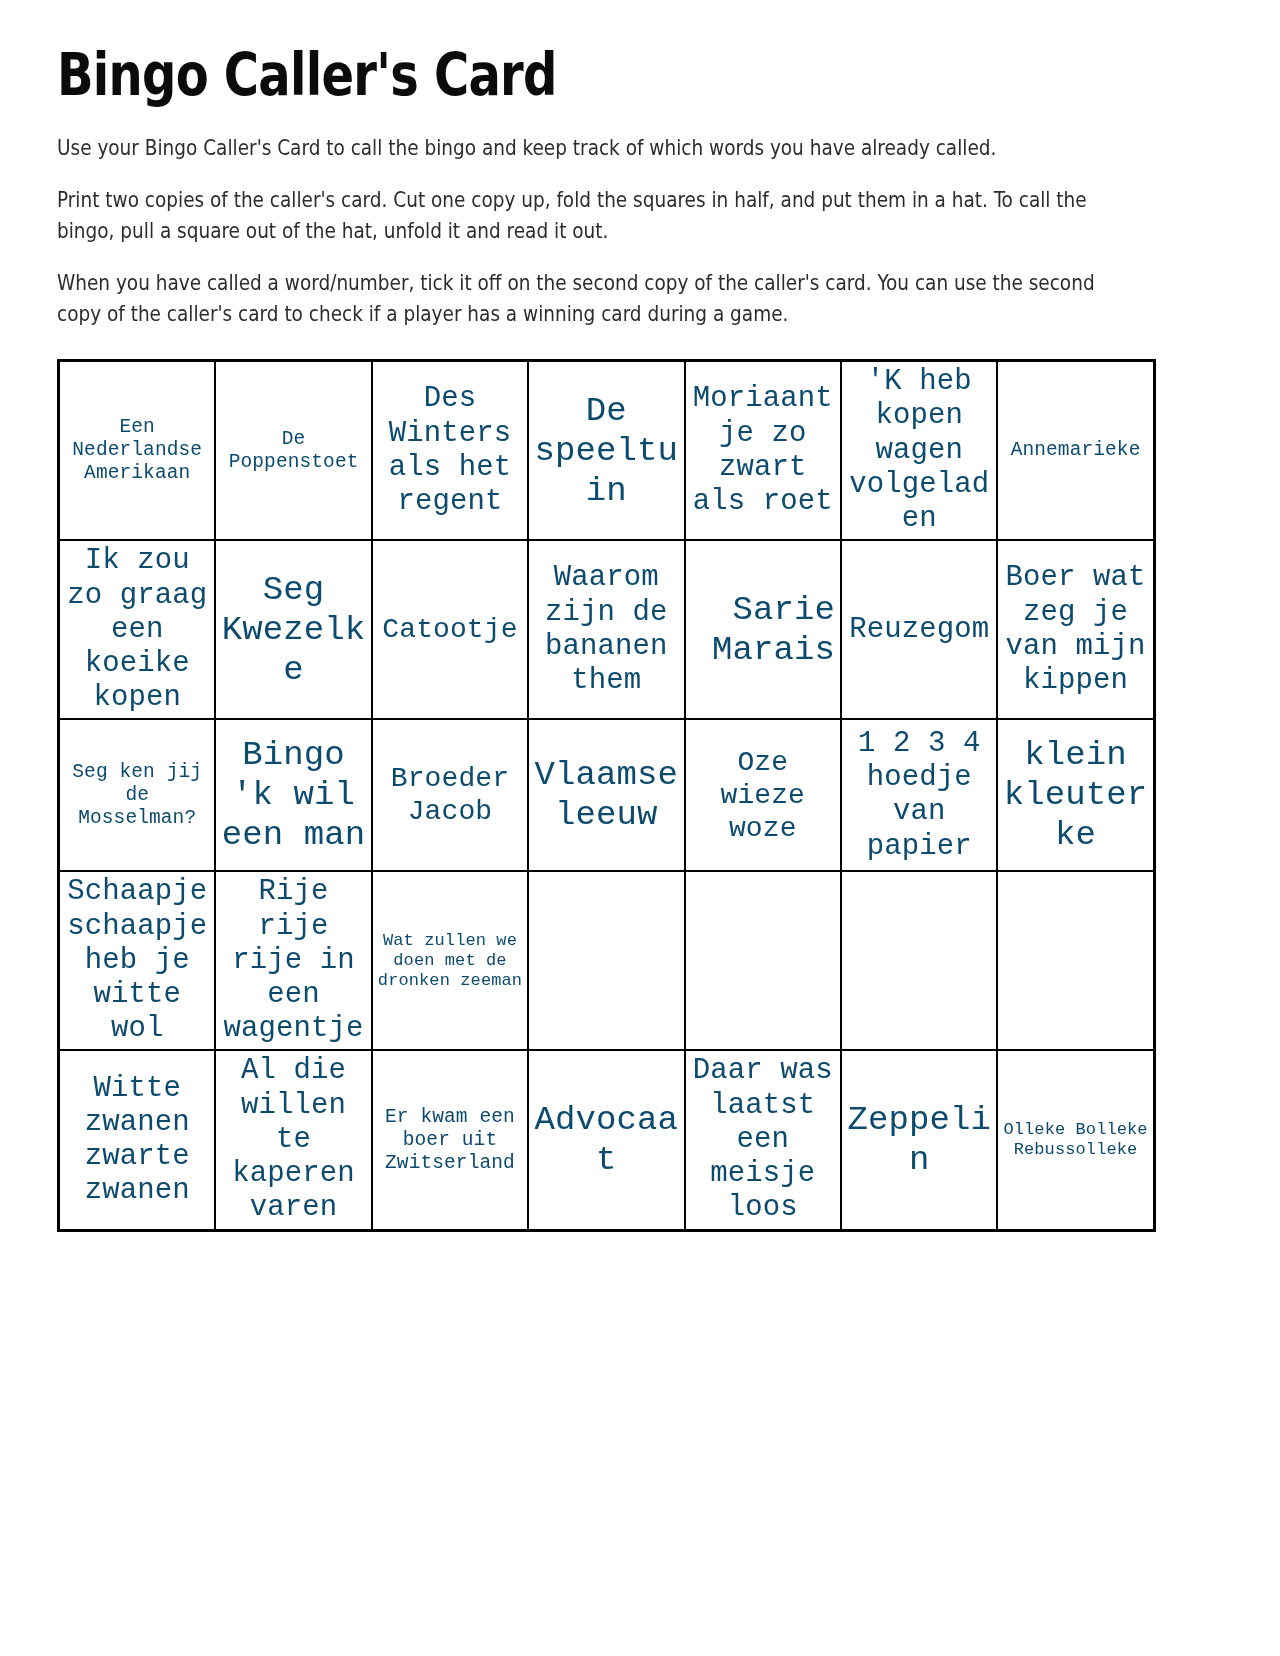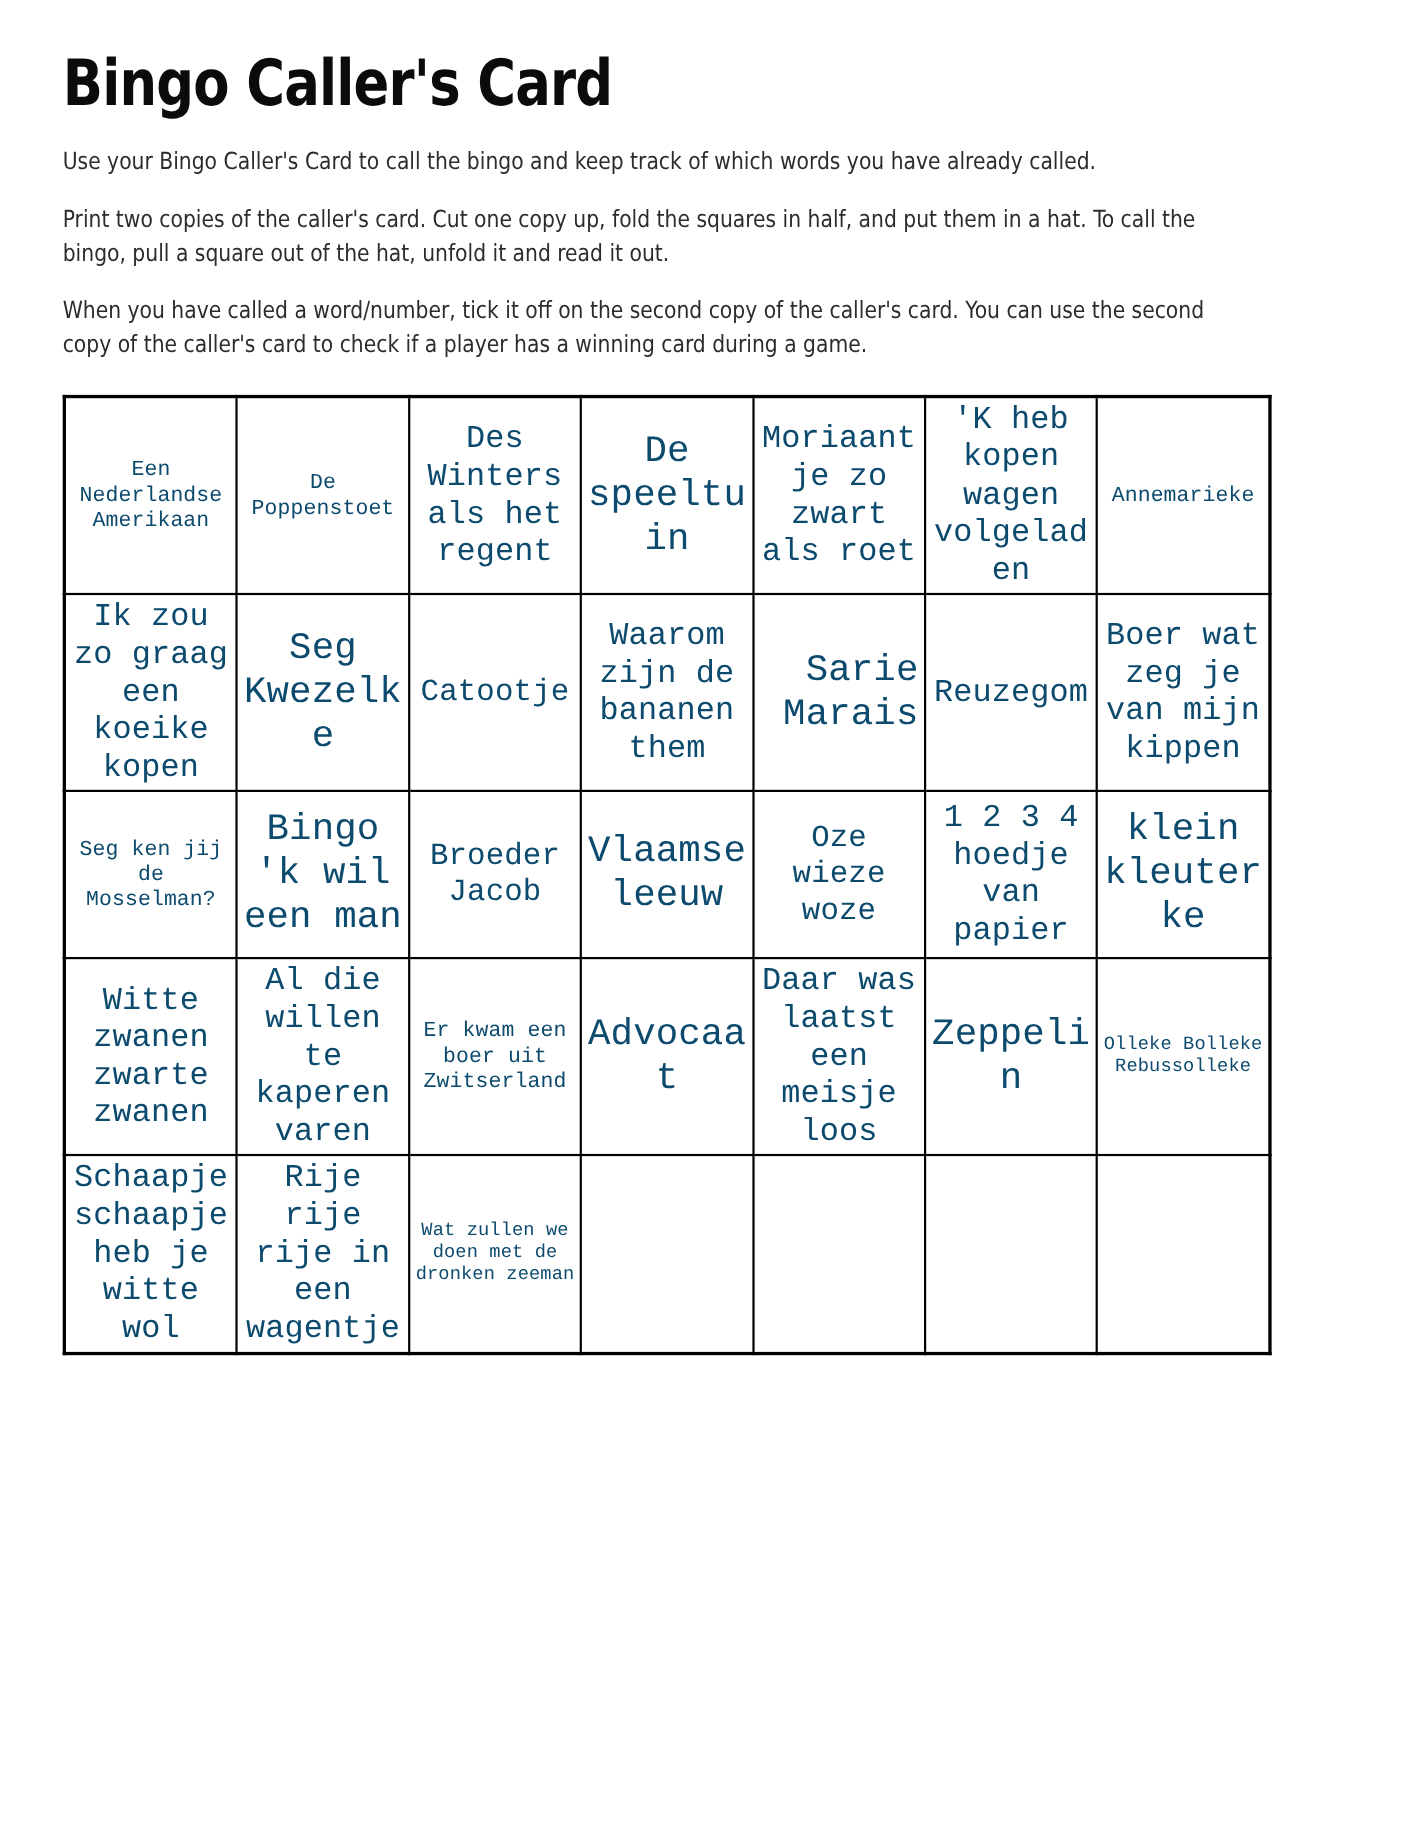--- a/index.html
+++ b/index.html
@@ -166,61 +166,61 @@
             </td>
             <td class="fs-md">
               <span class="cell-text">1 2 3 4 hoedje van papier</span>
             </td>
             <td class="fs-lg">
               <span class="cell-text">klein kleuterke</span>
             </td>
           </tr>
           <tr>
             <td class="fs-md">
+              <span class="cell-text">Schaapje schaapje heb je witte wol</span>
+            </td>
+            <td class="fs-md">
+              <span class="cell-text">Rije rije rije in een wagentje</span>
+            </td>
+            <td class="fs-xs">
+              <span class="cell-text">Wat zullen we doen met de dronken zeeman</span>
+            </td>
+            <td class="fs-md cell-empty">
+              <span class="cell-text"></span>
+            </td>
+            <td class="fs-md cell-empty">
+              <span class="cell-text"></span>
+            </td>
+            <td class="fs-md cell-empty">
+              <span class="cell-text"></span>
+            </td>
+            <td class="fs-md cell-empty">
+              <span class="cell-text"></span>
+            </td>
+          </tr>
+          <tr>
+            <td class="fs-md">
               <span class="cell-text">Witte zwanen zwarte zwanen</span>
             </td>
             <td class="fs-md">
               <span class="cell-text">Al die willen te kaperen varen</span>
             </td>
             <td class="fs-sm">
               <span class="cell-text">Er kwam een boer uit Zwitserland</span>
             </td>
             <td class="fs-lg">
               <span class="cell-text">Advocaat</span>
             </td>
             <td class="fs-md">
               <span class="cell-text">Daar was laatst een meisje loos</span>
             </td>
             <td class="fs-lg">
               <span class="cell-text">Zeppelin</span>
             </td>
             <td class="fs-xs">
               <span class="cell-text">Olleke Bolleke Rebussolleke</span>
-            </td>
-          </tr>
-          <tr>
-            <td class="fs-md">
-              <span class="cell-text">Schaapje schaapje heb je witte wol</span>
-            </td>
-            <td class="fs-md">
-              <span class="cell-text">Rije rije rije in een wagentje</span>
-            </td>
-            <td class="fs-xs">
-              <span class="cell-text">Wat zullen we doen met de dronken zeeman</span>
-            </td>
-            <td class="fs-md cell-empty">
-              <span class="cell-text"></span>
-            </td>
-            <td class="fs-md cell-empty">
-              <span class="cell-text"></span>
-            </td>
-            <td class="fs-md cell-empty">
-              <span class="cell-text"></span>
-            </td>
-            <td class="fs-md cell-empty">
-              <span class="cell-text"></span>
             </td>
           </tr>
         </tbody>
     </table>
   </div>
 
 </div>
 
 </body></html>

